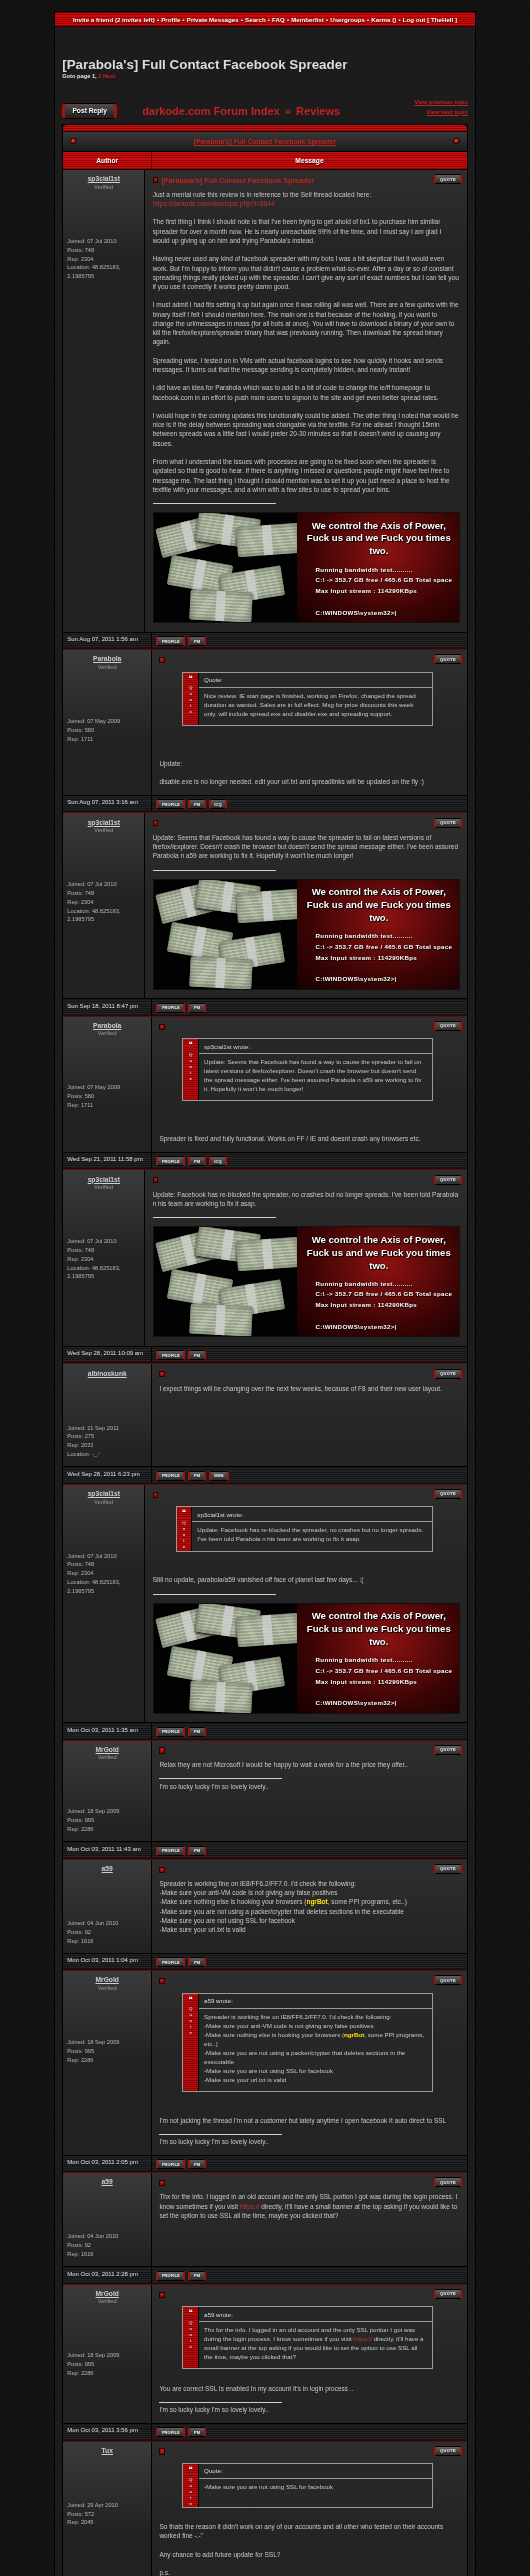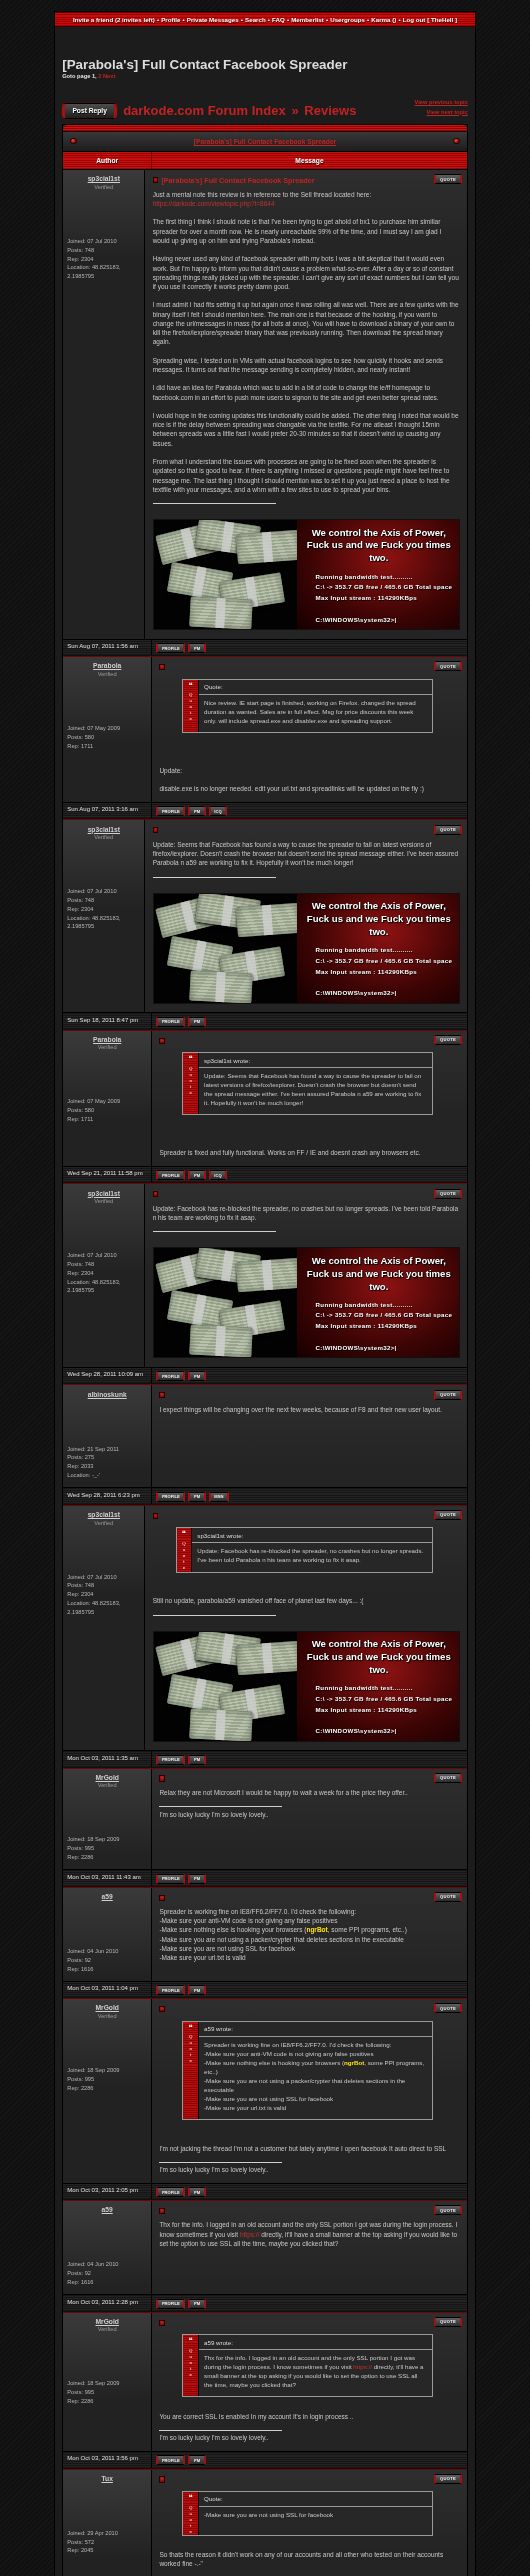--- a/index.html
+++ b/index.html
@@ -27,21 +27,21 @@
   .goto-line { font-size:5.7px; font-weight:bold; color:#e6e6e6; margin-top:1px; }
   .goto-line a { color:#c42222; }
   
   .toolbar { display:flex; align-items:center; margin:24px 0 5.2px; position:relative; }
   .btn-reply {
     background:linear-gradient(#4d4d4d,#1f1f1f);
     color:#fff; font-weight:bold; font-size:6.7px; padding:3.6px 7.2px;
     border:0.5px solid #000; border-left:3.6px solid #a11212; border-right:3.6px solid #a11212;
     border-radius:4.6px; box-shadow:0 0 2.1px #800; cursor:pointer; text-shadow:0.5px 0.5px 0.5px #000;
   }
-  .crumbs { margin-left:6px; font-size:13px; font-weight:bold; color:#c42222; }
+  .crumbs { margin-left:25px; font-size:11px; font-weight:bold; color:#c42222; }
   .crumbs a { color:#c42222; text-decoration:none; cursor:pointer; }
   .crumbs .sep { color:#c42222; padding:0 2.1px; }
   .view-links { position:absolute; right:0; top:-4.1px; text-align:right; font-size:5.7px; font-weight:bold; }
   .view-links a { display:block; color:#c42222; text-decoration:underline; cursor:pointer; line-height:1.6; }
   
   .ttable { margin-top:4.1px; border:0.5px solid #000; background:#242424; }
   .tcap {
     height:6.7px; border-radius:4.6px 4.6px 0 0;
     background:repeating-linear-gradient(0deg,#8f0505 0 1px,#ce1111 1px 2.1px);
     border-bottom:1px solid #200;
@@ -90,21 +90,21 @@
     border-right:0.5px solid #000; display:flex; flex-direction:column; align-items:center; padding-top:2.1px; }
   .q-mark { color:#fff; font-size:7.7px; line-height:1; }
   .q-word { margin-top:3.1px; color:#fff; font-size:4.4px; writing-mode:vertical-lr; text-orientation:upright;
     letter-spacing:1px; }
   .q-main { flex:1; }
   .q-head { padding:3.6px 5.2px; font-size:6.2px; color:#ddd; border-bottom:0.5px solid #9a9a9a; }
   .q-body { padding:4.1px 5.2px 6.2px; font-size:6.2px; line-height:1.45; color:#c9c9c9; white-space:pre-wrap; }
   
   .sig-sep { width:123px; border-top:0.5px solid #cfcfcf; margin-top:9.3px; }
   .sig-text { margin-top:2.1px; font-size:6.5px; color:#c9c9c9; line-height:1.4; }
-  .sig-banner { margin-top:15px; width:307px; height:111px; display:flex; background:#000;
+  .sig-banner { margin-top:8px; width:307px; height:111px; display:flex; background:#000;
     border:0.5px solid #111; overflow:hidden; }
   .money { position:relative; width:47%; background:#020202; overflow:hidden; }
   .stack { position:absolute; width:62px; height:30px; border-radius:2.1px;
     background:repeating-linear-gradient(0deg,#b9c0ac 0 1.5px,#98a38c 1.5px 3.1px);
     box-shadow:0 1.5px 3.1px #000, inset 0 0 7.2px #5c6b55; }
   .stack::after { content:""; position:absolute; left:42%; top:0; width:14%; height:100%;
     background:#cfcfcf; opacity:0.8; }
   .s1 { left:4.1px;  top:7.2px;  transform:rotate(-14deg); }
   .s2 { left:43px; top:2.1px;   transform:rotate(8deg); }
   .s3 { left:83px;top:11.4px;  transform:rotate(-4deg); }

